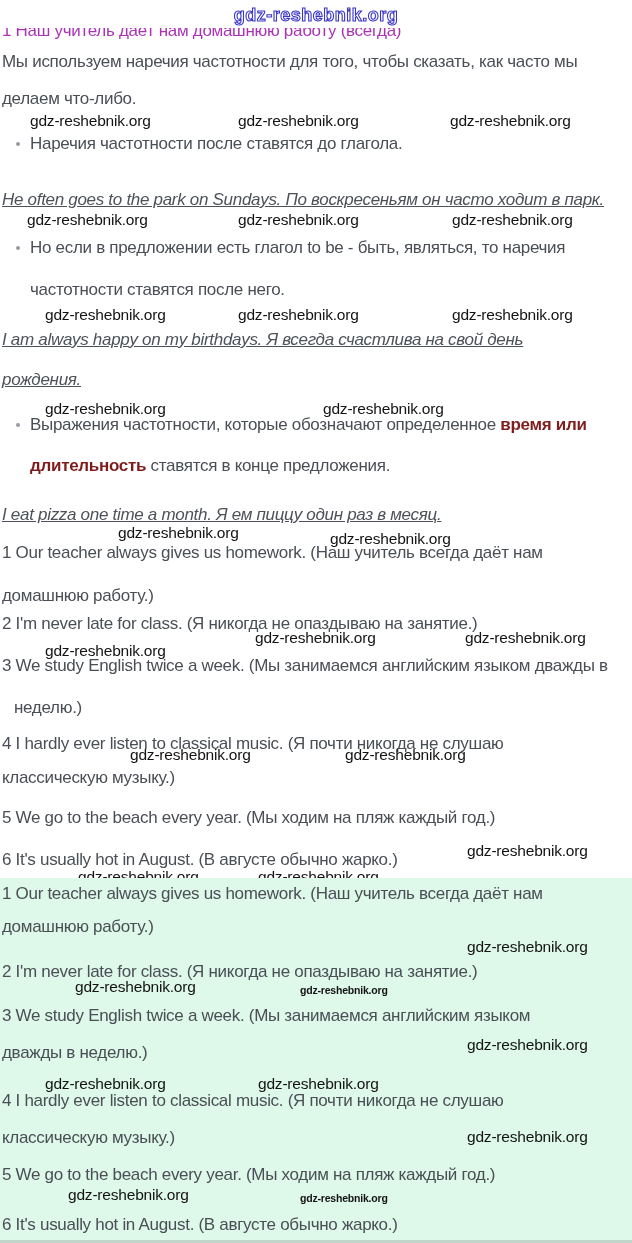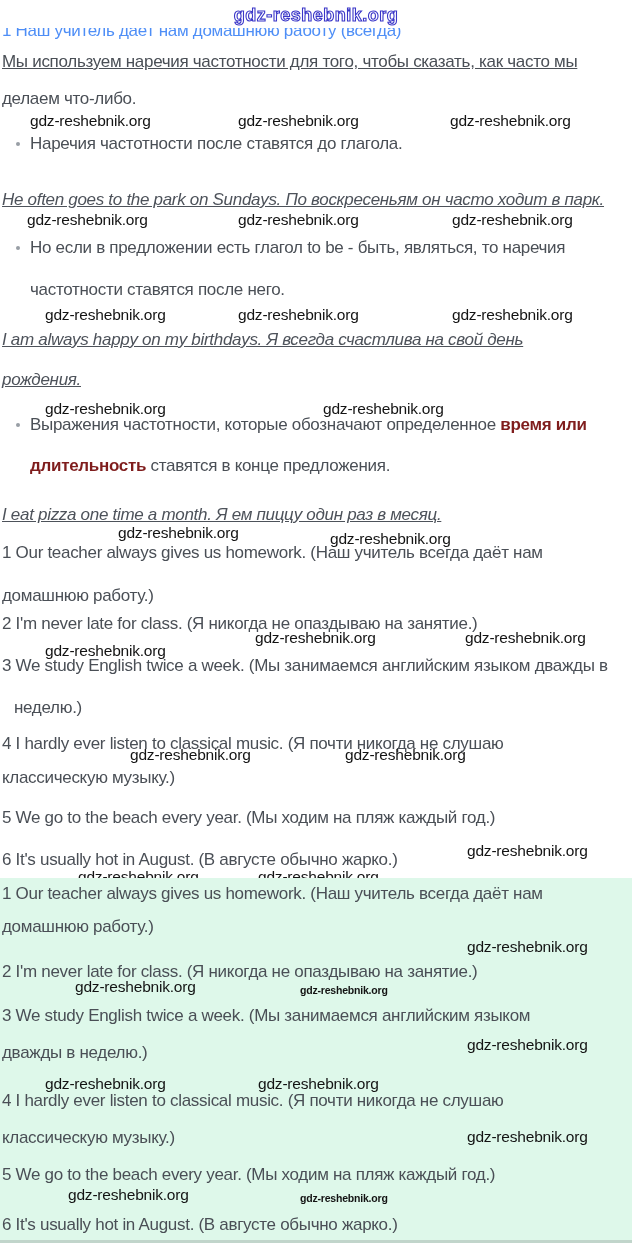--- a/index.html
+++ b/index.html
@@ -7,21 +7,21 @@
     position:relative;width:632px;height:1243px;overflow:hidden;background:#ffffff;
     font-family:"Liberation Sans",sans-serif;color:#4a4f56;font-size:17px;letter-spacing:-0.3px;
   }
   .abs{position:absolute;white-space:nowrap;}
   .logo{
     left:0;top:5px;width:632px;text-align:center;
     font-size:18px;font-weight:bold;letter-spacing:0.5px;
     color:#ffffff;-webkit-text-stroke:1.1px #3a36c8;text-stroke:1.1px #3a36c8;
   }
   .clipwrap{left:2px;top:28px;height:16px;overflow:hidden;}
-  .clipwrap .inner{transform:translateY(-7px);color:#3b82f6;opacity:.9;}
+  .clipwrap .inner{transform:translateY(-7px);color:#a21caf;opacity:.9;}
   .body-line{color:#4a4f56;}
   .ital{font-style:italic;color:#4d525a;text-decoration:underline;}
   .wm{
     position:absolute;white-space:nowrap;
     font-size:15.5px;font-weight:500;letter-spacing:-0.2px;color:#131313;
   }
   .wm.small{font-size:10.5px;font-weight:600;}
   .dot{position:absolute;width:4px;height:4px;border-radius:50%;background:#989ea5;}
   .bold-seg{font-weight:bold;color:#7f1d1d;}
   .green-block{position:absolute;left:0;top:878px;width:632px;height:365px;background:#def8ea;}
@@ -32,21 +32,21 @@
 <body>
 
 <div id="page">
 
   <div class="abs logo">gdz-reshebnik.org</div>
 
   <div class="abs clipwrap">
     <div class="inner">1 Наш учитель даёт нам домашнюю работу (всегда)</div>
   </div>
 
-  <div class="abs body-line" style="left:2px;top:52px;text-decoration:underline;">Мы используем наречия частотности для того, чтобы сказать, как часто мы</div>
+  <div class="abs body-line" style="left:2px;top:52px;">Мы используем наречия частотности для того, чтобы сказать, как часто мы</div>
   <div class="abs body-line" style="left:2px;top:89px;">делаем что-либо.</div>
 
   <span class="wm" style="left:30px;top:112px;">gdz-reshebnik.org</span>
   <span class="wm" style="left:238px;top:112px;">gdz-reshebnik.org</span>
   <span class="wm" style="left:450px;top:112px;">gdz-reshebnik.org</span>
 
   <span class="dot" style="left:16px;top:142px;"></span>
   <div class="abs body-line" style="left:30px;top:134px;">Наречия частотности после ставятся до глагола.</div>
 
   <div class="abs ital" style="left:2px;top:190px;">He often goes to the park on Sundays. По воскресеньям он часто ходит в парк.</div>

